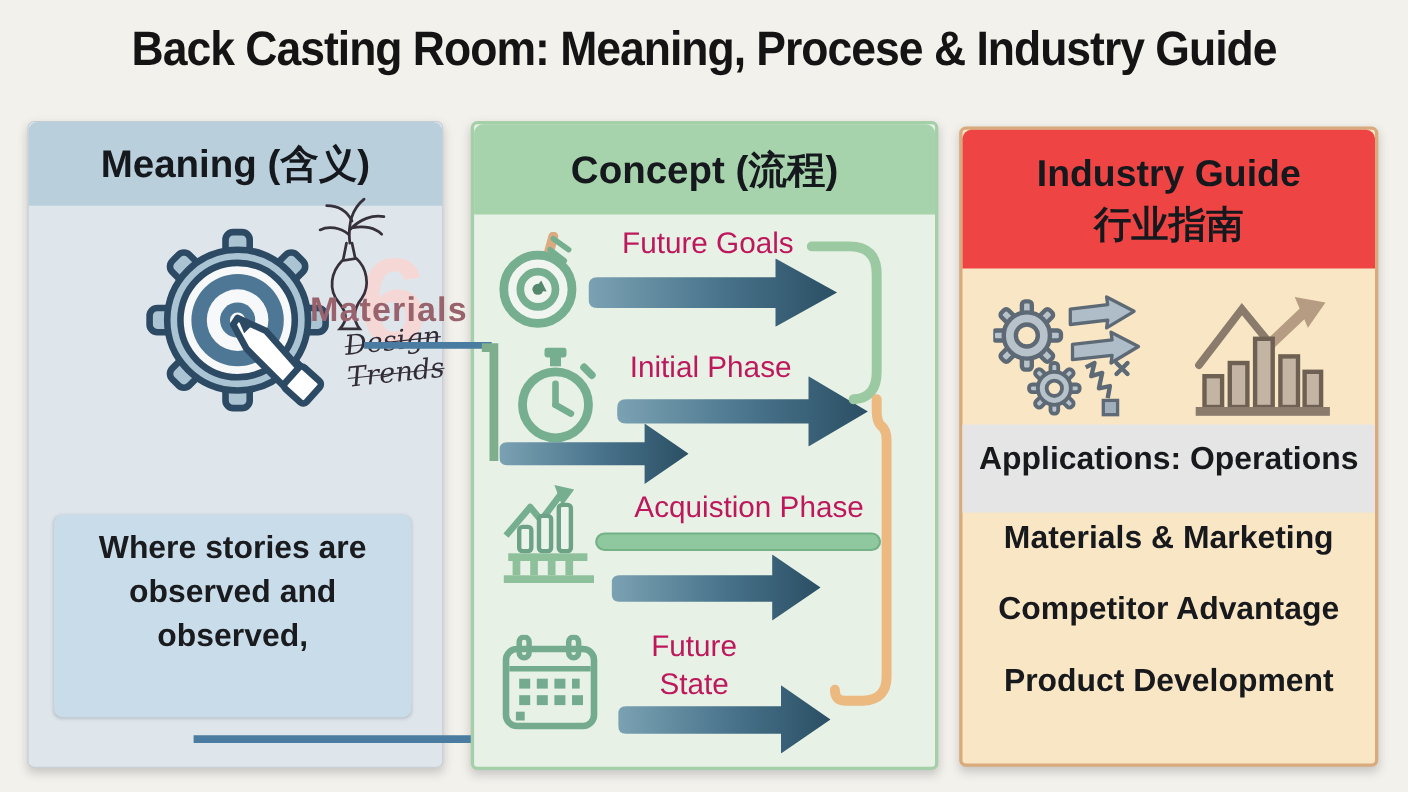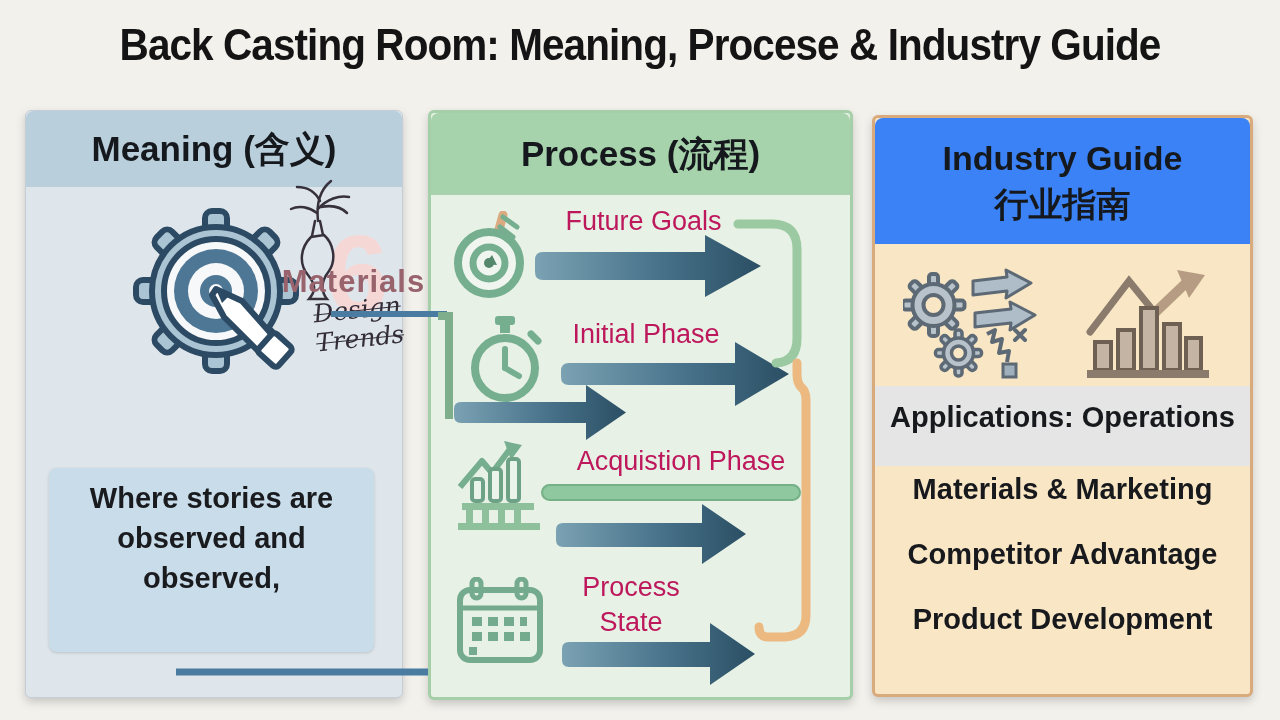--- a/index.html
+++ b/index.html
@@ -34,21 +34,21 @@
   .panel-meaning { left:25px; top:110px; width:378px; height:588px;
     background:#dfe6eb; border:1px solid #c5ced6; }
   .panel-meaning .panel-header { height:76px; background:#b9cfdc; font-size:35px; }
 
   .panel-process { left:428px; top:110px; width:425px; height:590px;
     background:#e7f1e5; border:3px solid #a4cfa8; }
   .panel-process .panel-header { height:82px; background:#a6d3ab; font-size:35px; }
 
   .panel-industry { left:872px; top:115px; width:381px; height:582px;
     background:#f9e6c5; border:3px solid #d8aa7c; }
-  .panel-industry .panel-header { height:126px; background:#3b82f6; font-size:34px; line-height:46px; }
+  .panel-industry .panel-header { height:126px; background:#ef4444; font-size:34px; line-height:46px; }
 
   
   .blue-box {
     position:absolute; background:#c9dce9; border-radius:8px;
     text-align:center; font-weight:bold; color:#191b1e;
     box-shadow:0 1px 3px rgba(80,90,100,.25);
   }
   .core-box { left:18px; top:273px; width:328px; height:46px; font-size:28px; line-height:46px; border-radius:6px; }
   .desc-box { left:23px; top:325px; width:325px; height:184px; font-size:29px; line-height:40px; padding-top:10px;margin-top:32px; }
 
@@ -130,21 +130,21 @@
 
 
   <div class="blue-box desc-box">
     <div>Where stories are</div>
     <div>observed and</div>
     <div>observed,</div>
   </div>
 </section>
 
 <section class="panel panel-process">
-  <div class="panel-header">Process (流程)</div>
+  <div class="panel-header">Concept (流程)</div>
 
   <svg class="icon-svg" style="left:20px; top:98px;" width="82" height="88" viewBox="0 0 82 88">
     <line x1="52" y1="4" x2="41" y2="44" stroke="#dbaa80" stroke-width="9" stroke-linecap="round"></line>
     <line x1="52" y1="6" x2="66" y2="16" stroke="#76ae90" stroke-width="5" stroke-linecap="round"></line>
     <line x1="49" y1="16" x2="62" y2="26" stroke="#76ae90" stroke-width="5" stroke-linecap="round"></line>
     <circle cx="38" cy="52" r="31" fill="#f0f6ef" stroke="#76ae90" stroke-width="8"></circle>
     <circle cx="38" cy="52" r="16" fill="none" stroke="#76ae90" stroke-width="7"></circle>
     <circle cx="38" cy="52" r="5" fill="#55876d"></circle>
     <polygon points="41,44 46,54 34,53" fill="#55876d"></polygon>
   </svg>
@@ -199,21 +199,21 @@
         <rect x="33" y="40" width="10" height="9"></rect>
       <rect x="49" y="40" width="10" height="9"></rect>
         <rect x="65" y="40" width="7" height="9"></rect>
       <rect x="17" y="55" width="10" height="9"></rect>
         <rect x="33" y="55" width="10" height="9"></rect>
       <rect x="49" y="55" width="10" height="9"></rect>
         <rect x="65" y="55" width="10" height="9"></rect>
       <rect x="14" y="70" width="8" height="8"></rect>
     </g>
   </svg>
-  <div class="step-label" style="left:130px; top:459px; width:140px;">Process</div>
+  <div class="step-label" style="left:130px; top:459px; width:140px;">Future</div>
   <div class="step-label" style="left:130px; top:494px; width:140px;">State</div>
   <svg class="icon-svg" style="left:131px; top:510px;" width="193" height="62" viewBox="0 0 193 62">
     <path d="M7,19 H148 V0 L193,31 L148,62 V44 H7 Q0,44 0,37 V26 Q0,19 7,19 Z" fill="url(#agrad)"></path>
   </svg>
 </section>
 
 <section class="panel panel-industry">
   <div class="panel-header">
     <div>Industry Guide</div>
     <div>行业指南</div>

